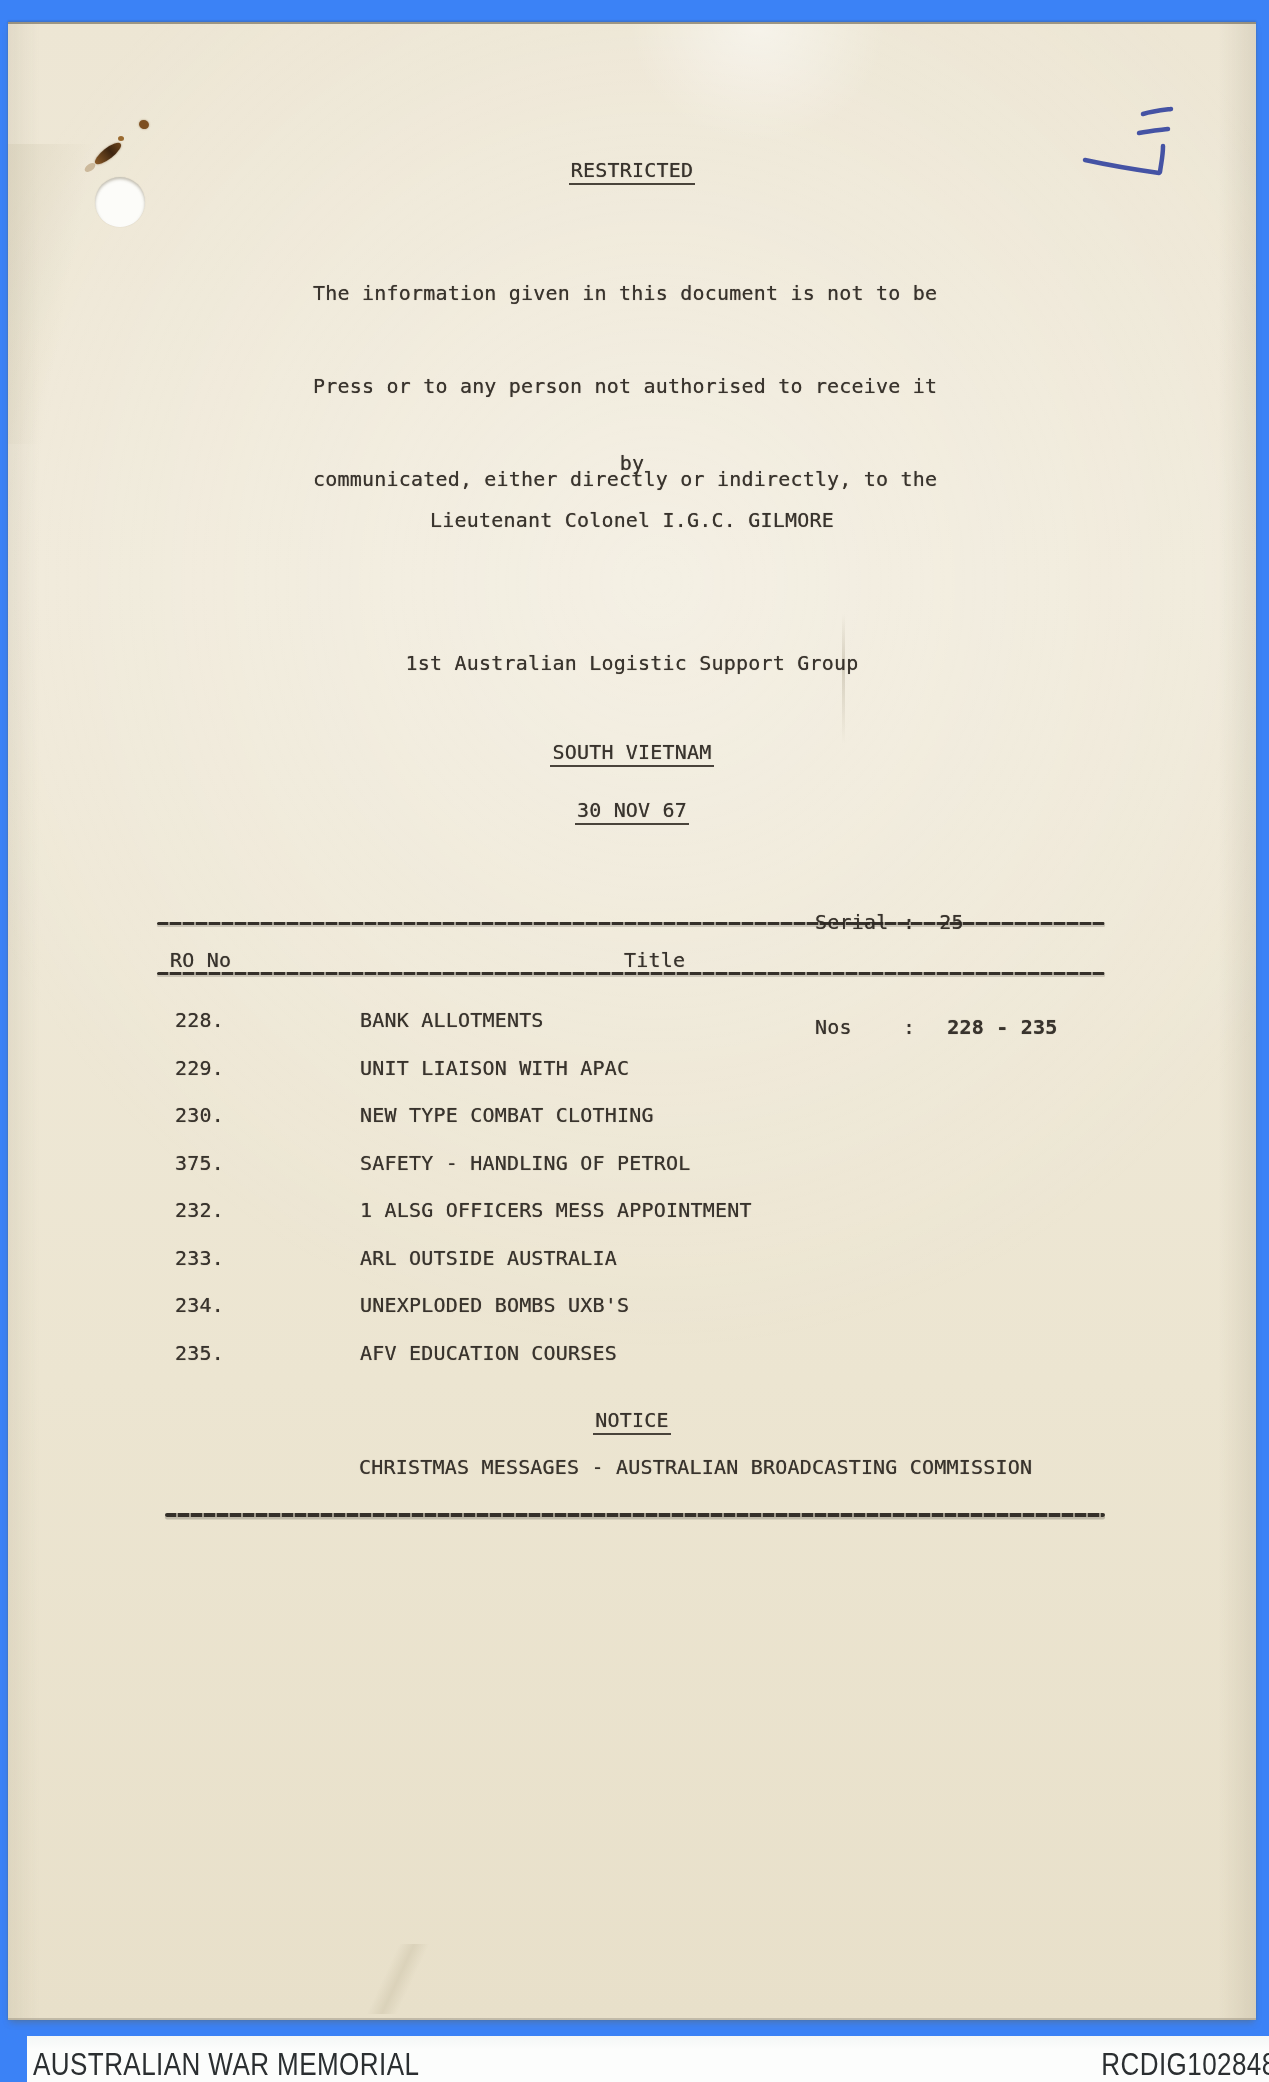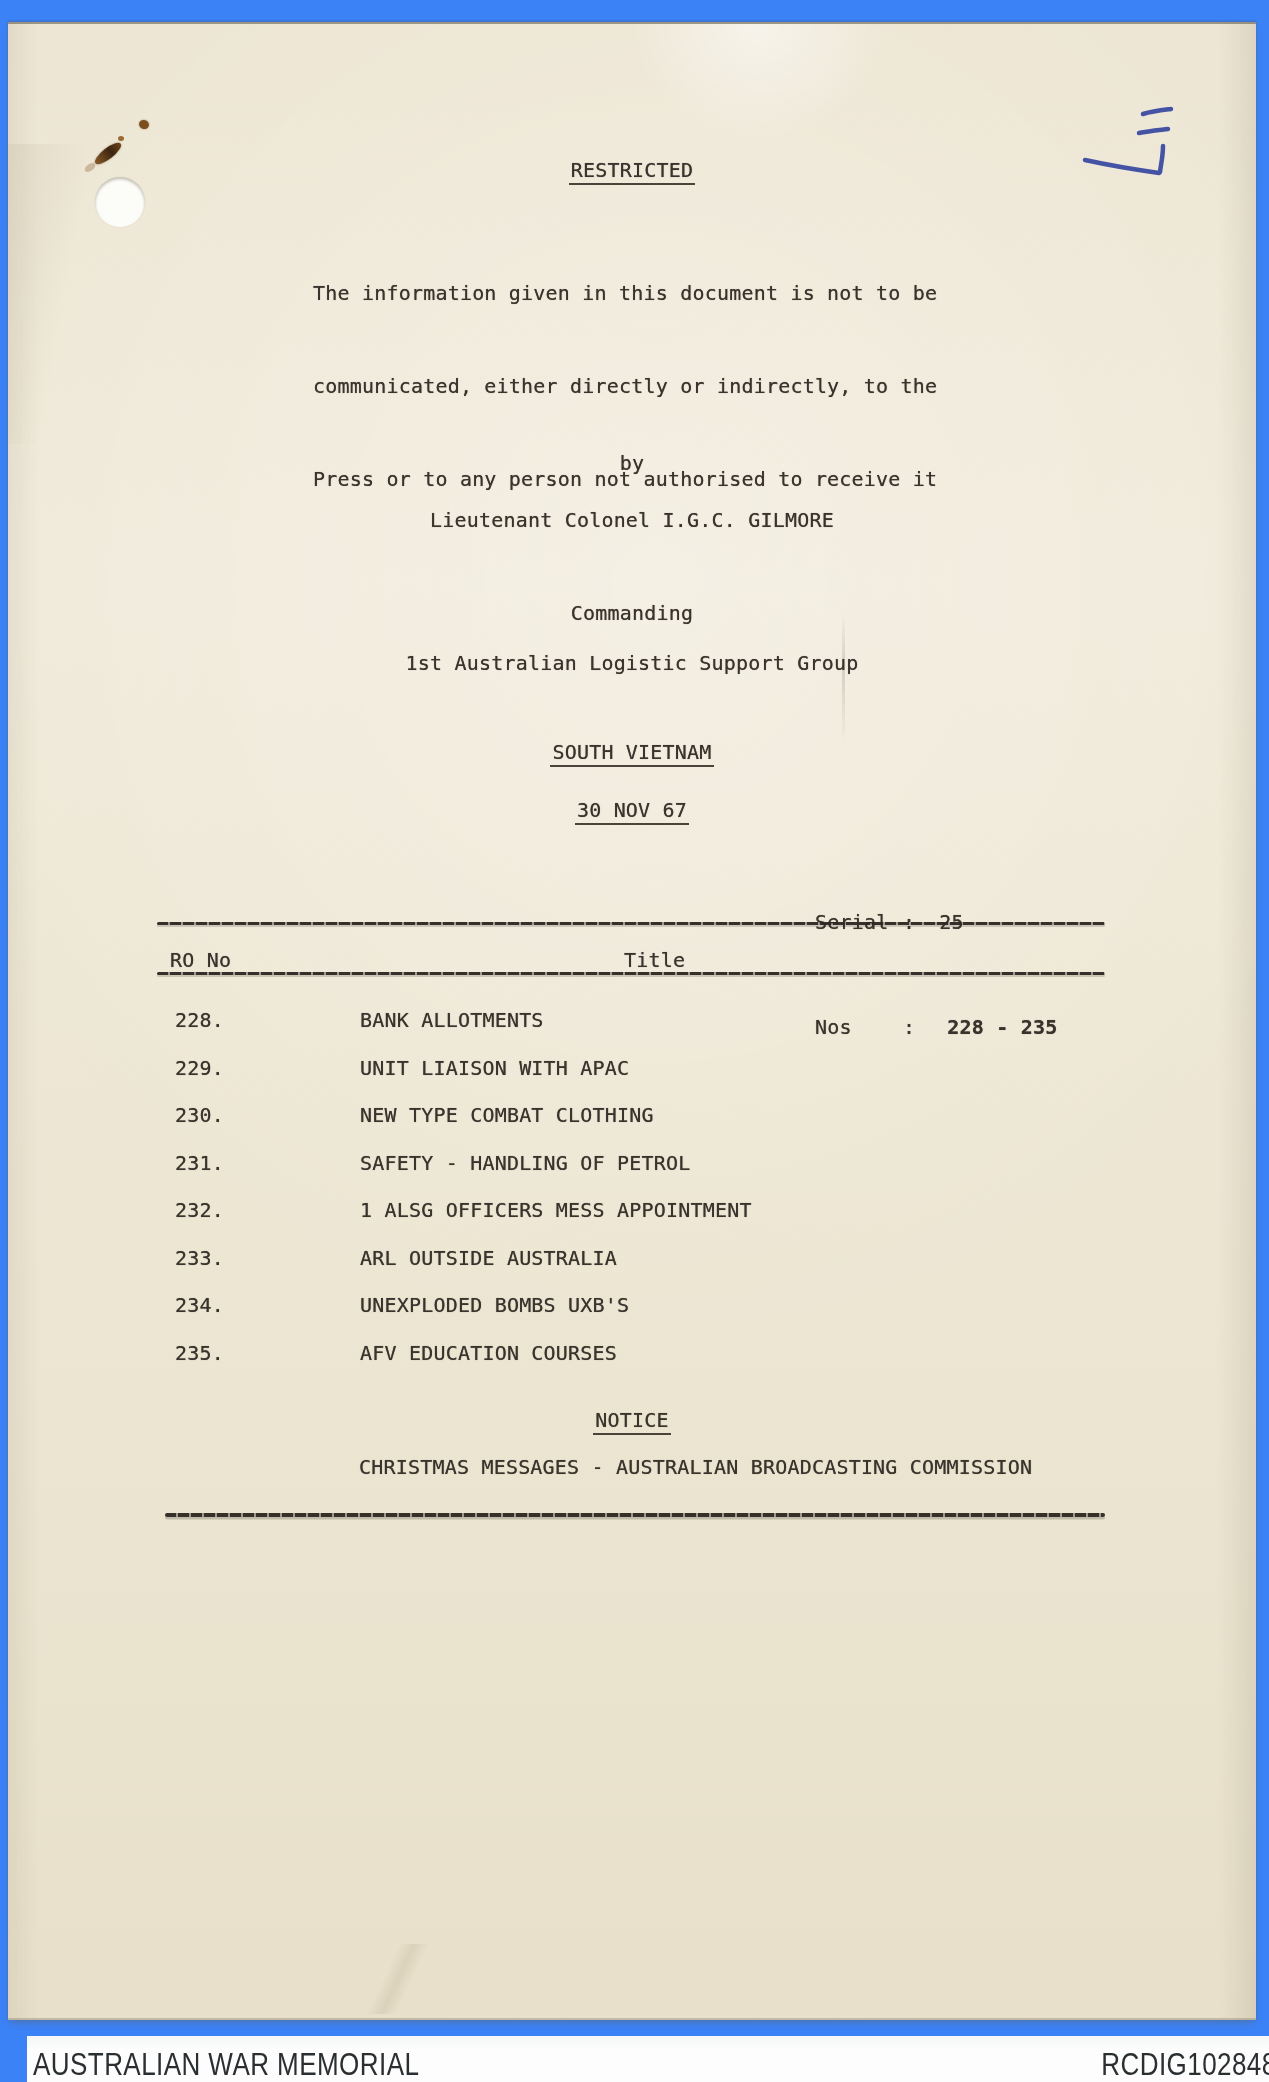--- a/index.html
+++ b/index.html
@@ -106,30 +106,29 @@
         <path d="M71,39 C81,37 92,36 100,35"></path>
         <path d="M95,52 C95,62 93,70 92,78"></path>
         <path d="M17,66 C40,71 70,76 91,79"></path>
       </g>
     </svg>
 
     <div class="tw cline" style="top:131px;"><span class="u">RESTRICTED</span></div>
 
     <div class="tw" style="left:305px; top:192px;">
       <div>The information given in this document is not to be</div>
+      <div>Press or to any person not authorised to receive it</div>
       <div>communicated, either directly or indirectly, to the</div>
-      <div>Press or to any person not authorised to receive it</div>
     </div>
 
 
     <div class="tw cline" style="top:424px;">by</div>
 
     <div class="tw cline" style="top:481px;">Lieutenant Colonel I.G.C. GILMORE</div>
 
-    <div class="tw cline" style="top:574px;">Commanding</div>
 
     <div class="tw cline" style="top:624px;">1st Australian Logistic Support Group</div>
 
     <div class="tw cline" style="top:713px;"><span class="u">SOUTH VIETNAM</span></div>
 
     <div class="tw cline" style="top:771px;"><span class="u">30 NOV 67</span></div>
 
     <div class="tw" style="left:807px; top:811px; line-height:35px;">
       <div><span style="display:inline-block;width:88px;">Serial</span><span>:</span><span style="display:inline-block;margin-left:24px;">25</span></div>
       <div><span style="display:inline-block;width:88px;">Nos</span><span>:</span><span style="display:inline-block;margin-left:32px;font-weight:bold;">228 - 235</span></div>
@@ -147,21 +146,21 @@
       </div>
       <div class="ro-row">
         <span class="tw ro-no">229.</span>
         <span class="tw ro-title">UNIT LIAISON WITH APAC</span>
       </div>
       <div class="ro-row">
         <span class="tw ro-no">230.</span>
         <span class="tw ro-title">NEW TYPE COMBAT CLOTHING</span>
       </div>
       <div class="ro-row">
-        <span class="tw ro-no">231.</span>
+        <span class="tw ro-no">375.</span>
         <span class="tw ro-title">SAFETY - HANDLING OF PETROL</span>
       </div>
       <div class="ro-row">
         <span class="tw ro-no">232.</span>
         <span class="tw ro-title">1 ALSG OFFICERS MESS APPOINTMENT</span>
       </div>
       <div class="ro-row">
         <span class="tw ro-no">233.</span>
         <span class="tw ro-title">ARL OUTSIDE AUSTRALIA</span>
       </div>

